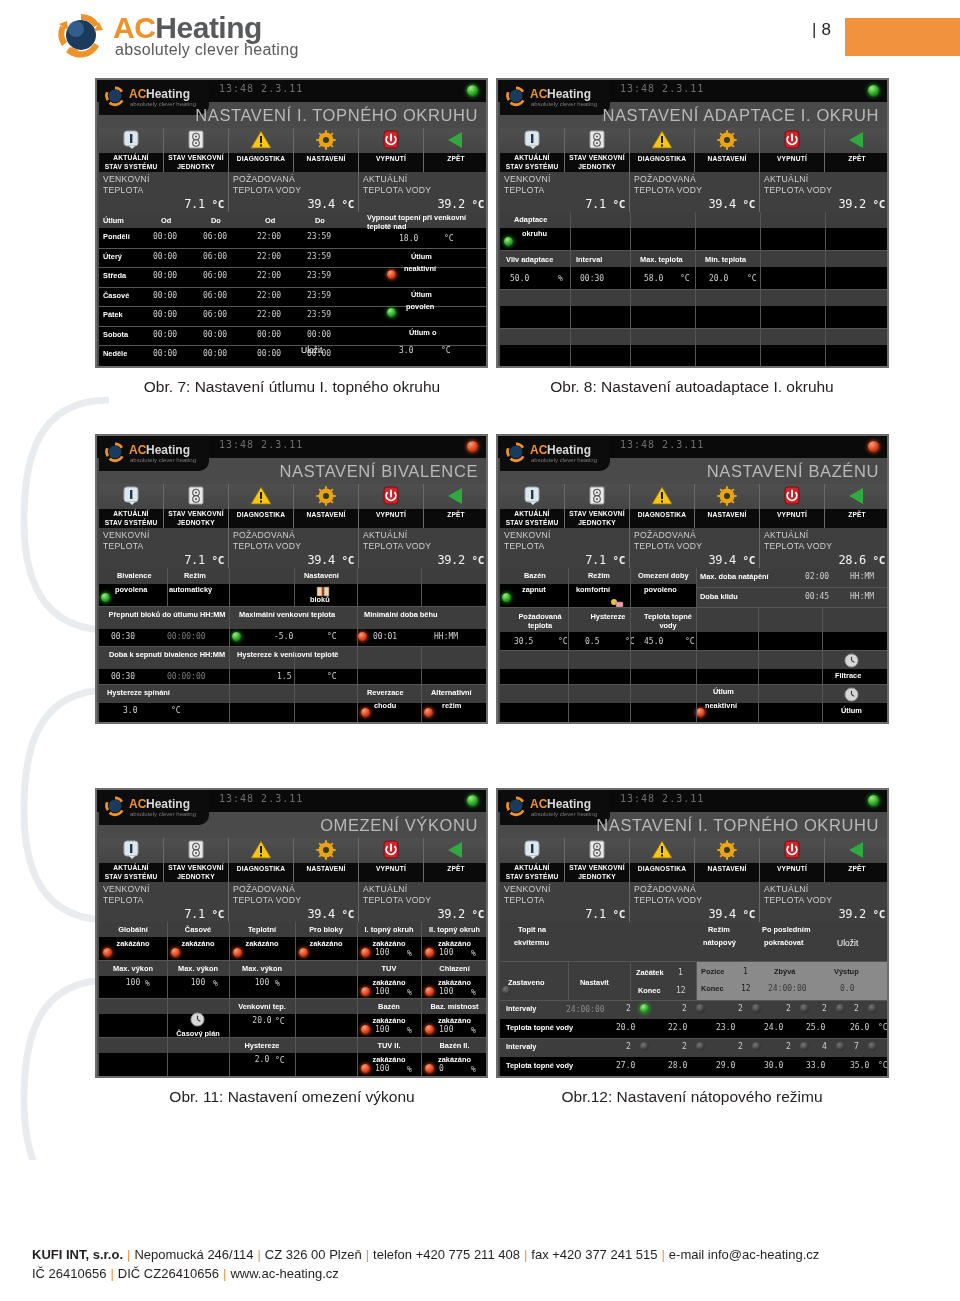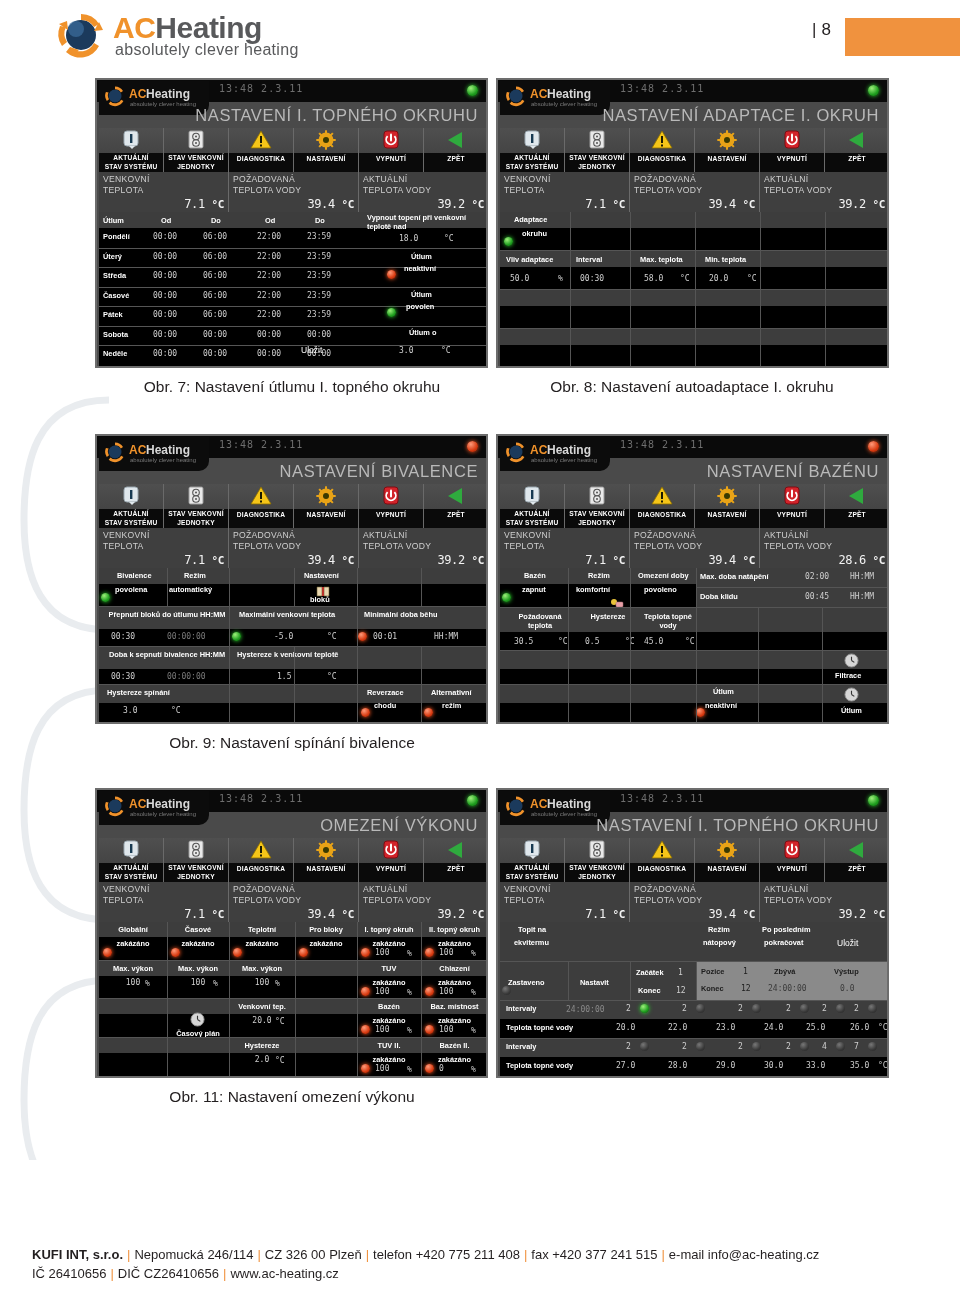--- a/index.html
+++ b/index.html
@@ -769,21 +769,20 @@
               <span class="lsep" style="left:258px;top:40px;width:1px;height:42px;"></span>
               <span class="lsep" style="left:258px;top:83px;width:1px;height:33px;"></span>
               <span class="lsep" style="left:258px;top:117px;width:1px;height:37px;"></span>
               <span class="lsep" style="left:322px;top:40px;width:1px;height:42px;"></span>
               <span class="lsep" style="left:322px;top:83px;width:1px;height:33px;"></span>
               <span class="lsep" style="left:322px;top:117px;width:1px;height:37px;"></span>
             </div>
           </div>
         </div>
       </div>
-      <div class="caption" style="left:92px;top:300px;">Obr. 9: Nastavení spínání bivalence</div>
     </div>
     <div class="fig-row r2">
       <div class="fig-cell left">
         <div class="hmi">
           <div class="hmi-top"></div>
           <div class="hmi-clock">13:48 2.3.11</div>
           <div class="hmi-led led-green"></div>
           <div class="hmi-logo">
             <span class="m"><svg viewBox="0 0 22 22">
                 <circle cx="11" cy="11" r="6.5" fill="#1b3a5c"></circle>
@@ -1131,19 +1130,20 @@
               <span class="lmono" style="left:350px;top:139px;">35.0</span>
               <span class="lmono" style="left:378px;top:139px;">°C</span>
               <span class="lsep" style="left:68px;top:40px;width:1px;height:38px;"></span>
               <span class="lsep" style="left:130px;top:40px;width:1px;height:38px;"></span>
               <span class="lsep" style="left:196px;top:40px;width:1px;height:38px;"></span>
             </div>
           </div>
         </div>
       </div>
       <div class="caption" style="left:92px;top:300px;">Obr. 11: Nastavení omezení výkonu</div>
+      <div class="caption" style="left:492px;top:300px;">Obr.12: Nastavení nátopového režimu</div>
     </div>
   </div>
 
 <div class="footer">
   <div class="foot-line" id="fl1"><span><b>KUFI INT, s.r.o.</b></span><span class="sep">|</span><span>Nepomucká 246/114</span><span class="sep">|</span><span>CZ 326 00 Plzeň</span><span class="sep">|</span><span>telefon +420 775 211 408</span><span class="sep">|</span><span>fax +420 377 241 515</span><span class="sep">|</span><span>e-mail info@ac-heating.cz</span></div>
   <div class="foot-line" id="fl2"><span>IČ 26410656</span><span class="sep">|</span><span>DIČ CZ26410656</span><span class="sep">|</span><span>www.ac-heating.cz</span></div>
 </div>
 
 </body></html>

